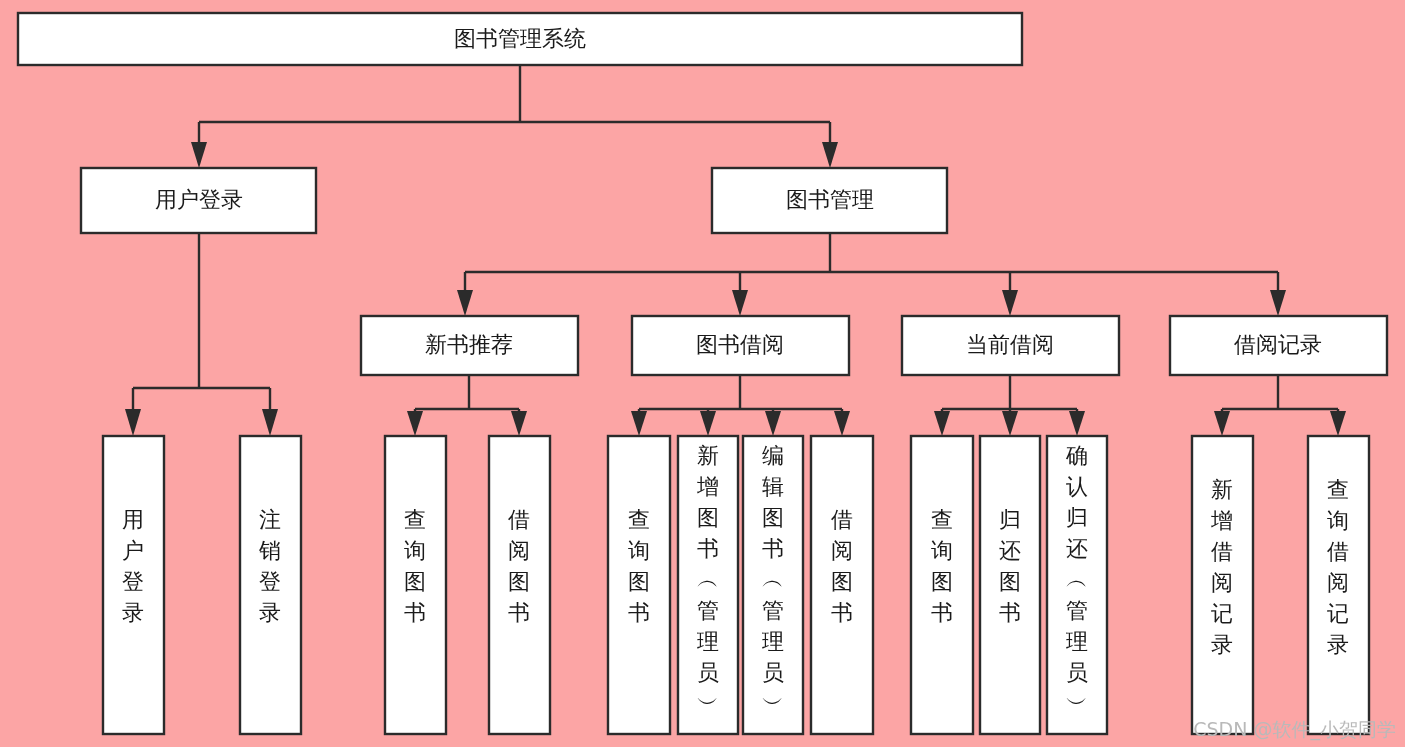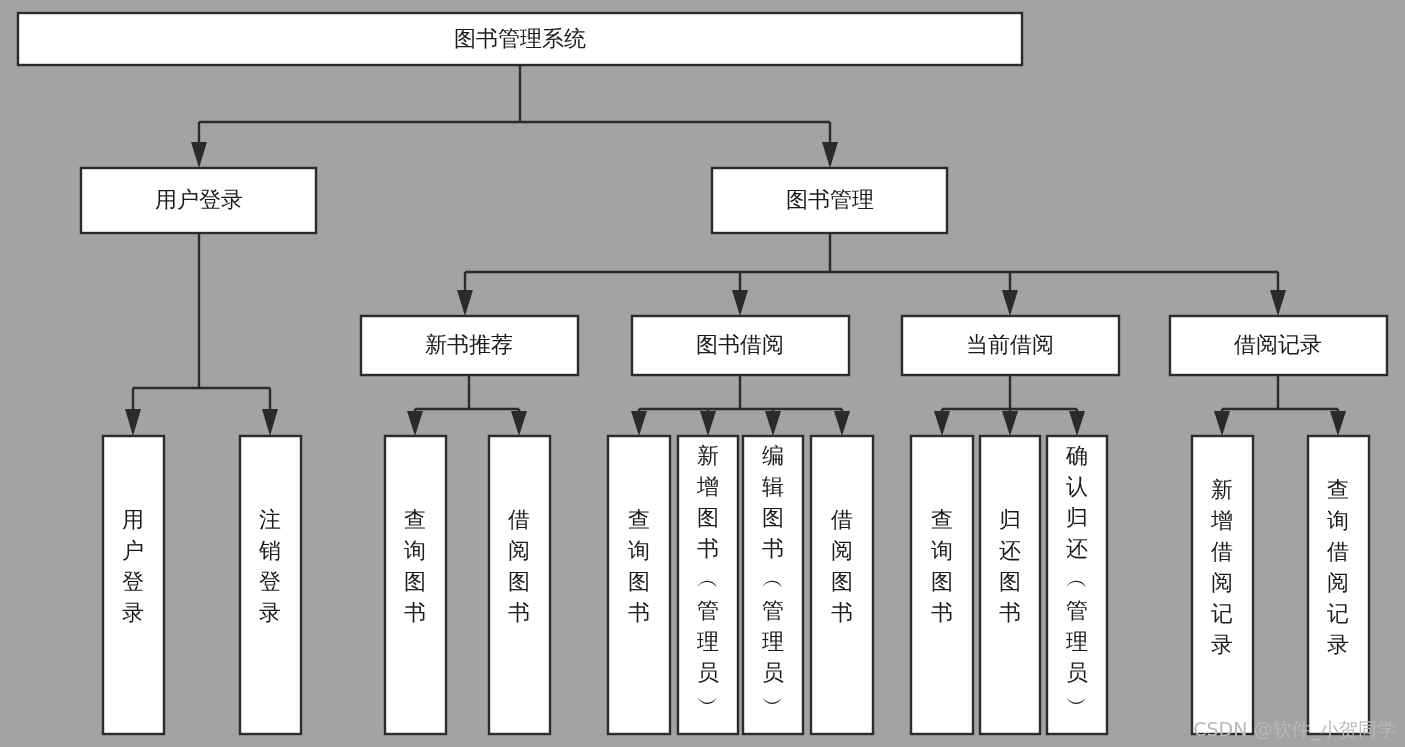--- a/index.html
+++ b/index.html
@@ -11,21 +11,21 @@
   body {
     width: 1405px;
     height: 747px;
     overflow: hidden;
     font-family: "DejaVu Sans", "Liberation Sans", sans-serif;
   }
   #diagram-root {
     position: relative;
     width: 1405px;
     height: 747px;
-    background: #a3a3a3;
+    background: #fca5a5;
   }
   svg#tree-svg {
     position: absolute;
     top: 0;
     left: 0;
     width: 1405px;
     height: 747px;
     display: block;
   }
   .node-box {

